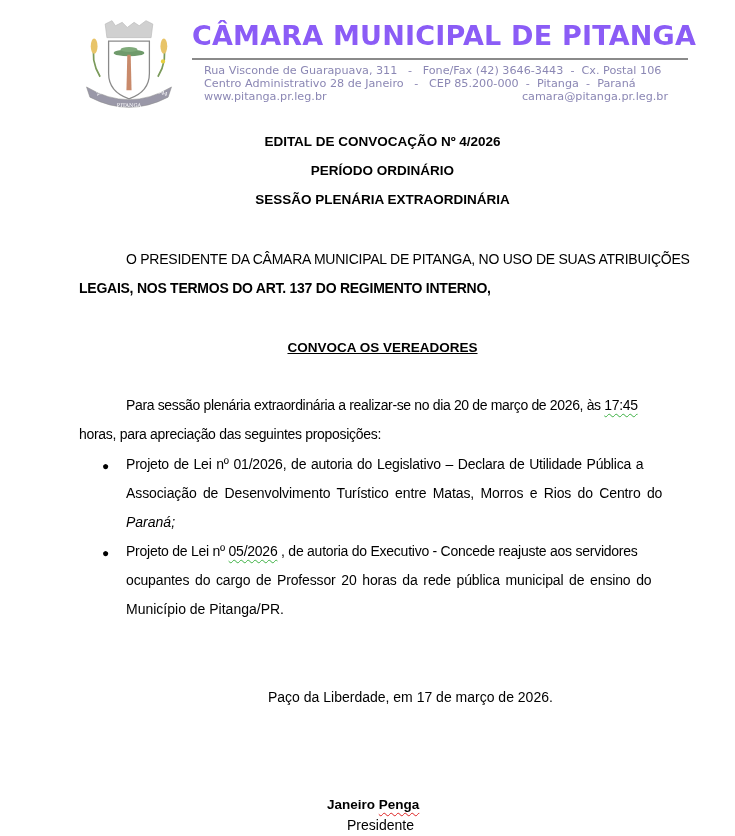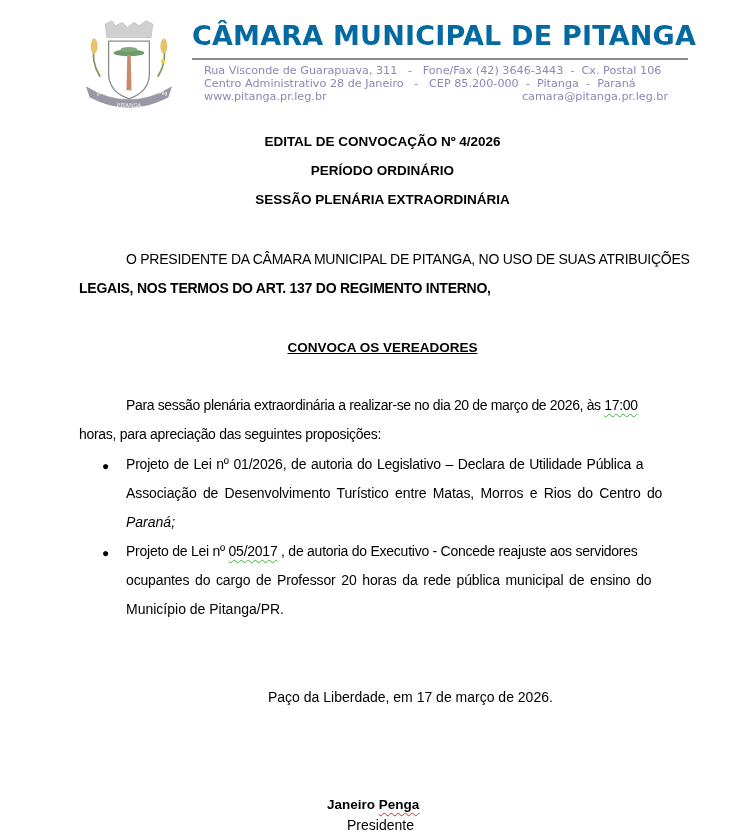--- a/index.html
+++ b/index.html
@@ -1,21 +1,21 @@
 <!DOCTYPE html>
 <html><head>
 <meta charset="utf-8">
 <style>
   html, body { margin: 0; padding: 0; background: #ffffff; }
   body { width: 735px; height: 836px; position: relative; overflow: hidden;
          font-family: "Liberation Sans", "DejaVu Sans", sans-serif; color: #000; }
   .letterhead { position: absolute; left: 0; top: 0; width: 735px; height: 120px; }
   .crest { position: absolute; left: 78px; top: 14px; width: 102px; height: 100px; }
   .org-title { position: absolute; left: 192px; top: 20px; font-family: "DejaVu Sans", sans-serif;
-               font-weight: bold; font-size: 27px; color: #0369a1; letter-spacing: 0.2px; white-space: nowrap; }
+               font-weight: bold; font-size: 27px; color: #8b5cf6; letter-spacing: 0.2px; white-space: nowrap; }
   .head-rule { position: absolute; left: 192px; top: 58px; width: 496px; height: 2px; background: #8a8a8a; }
   .addr { position: absolute; left: 204px; font-family: "DejaVu Sans", sans-serif; font-size: 11.2px;
           color: #8b87b4; white-space: nowrap; }
   .addr.l1 { top: 64px; }
   .addr.l2 { top: 77px; }
   .addr.l3 { top: 90px; }
   .addr-right { position: absolute; right: 67px; top: 90px; font-family: "DejaVu Sans", sans-serif;
                 font-size: 11.2px; color: #8b87b4; white-space: nowrap; text-align: right; }
   .doc { position: absolute; left: 0; top: 0; width: 735px; font-size: 14px; }
   .center-b { position: absolute; left: 0; width: 765px; text-align: center; font-weight: bold; font-size: 13.5px; }
@@ -63,32 +63,32 @@
   <div class="center-b" style="top:134px;">EDITAL DE CONVOCAÇÃO Nº 4/2026</div>
   <div class="center-b" style="top:163px;">PERÍODO ORDINÁRIO</div>
   <div class="center-b" style="top:192px;">SESSÃO PLENÁRIA EXTRAORDINÁRIA</div>
 
   <div class="line" style="left:126px; top:251px; letter-spacing:-0.25px;">O PRESIDENTE DA CÂMARA MUNICIPAL DE PITANGA, NO USO DE SUAS ATRIBUIÇÕES</div>
   <div class="line" style="left:79px; top:280px; letter-spacing:-0.25px;font-weight:bold;">LEGAIS, NOS TERMOS DO ART. 137 DO REGIMENTO INTERNO,</div>
 
   <div class="center-b u" style="top:340px; font-size:13.5px;">CONVOCA OS VEREADORES</div>
 
   <div class="line" style="left:126px; top:397px; letter-spacing:-0.35px;">
-    <span>Para sessão plenária extraordinária a realizar-se no dia 20 de março de 2026, às </span><span class="squig">17:00</span>
+    <span>Para sessão plenária extraordinária a realizar-se no dia 20 de março de 2026, às </span><span class="squig">17:45</span>
   </div>
   <div class="line" style="left:79px; top:426px; letter-spacing:-0.3px;">horas, para apreciação das seguintes proposições:</div>
 
   <div class="bullet" style="top:459px;">●</div>
   <div class="line" style="left:126px; top:456px; letter-spacing:-0.2px; word-spacing:1px;">Projeto de Lei nº 01/2026, de autoria do Legislativo – Declara de Utilidade Pública a</div>
   <div class="line" style="left:126px; top:485px; letter-spacing:-0.1px; word-spacing:2.5px;">Associação de Desenvolvimento Turístico entre Matas, Morros e Rios do Centro do</div>
   <div class="line" style="left:126px; top:514px;font-style:italic;">Paraná;</div>
 
   <div class="bullet" style="top:546px;">●</div>
   <div class="line" style="left:126px; top:543px; letter-spacing:-0.25px;">
-    <span>Projeto de Lei nº </span><span class="squig">05/2017</span><span> , de autoria do Executivo - Concede reajuste aos servidores</span>
+    <span>Projeto de Lei nº </span><span class="squig">05/2026</span><span> , de autoria do Executivo - Concede reajuste aos servidores</span>
   </div>
   <div class="line" style="left:126px; top:572px; letter-spacing:-0.15px; word-spacing:2px;">ocupantes do cargo de Professor 20 horas da rede pública municipal de ensino do</div>
   <div class="line" style="left:126px; top:601px;text-align:right;">Município de Pitanga/PR.</div>
 
   <div class="line" style="left:268px; top:689px;">Paço da Liberdade, em 17 de março de 2026.</div>
 
   <div class="line" style="left:327px; top:797px; font-weight:bold; font-size:13.5px;">
     <span>Janeiro </span><span class="squig-red">Penga</span>
   </div>
   <div class="line" style="left:347px; top:817px;">Presidente</div>

